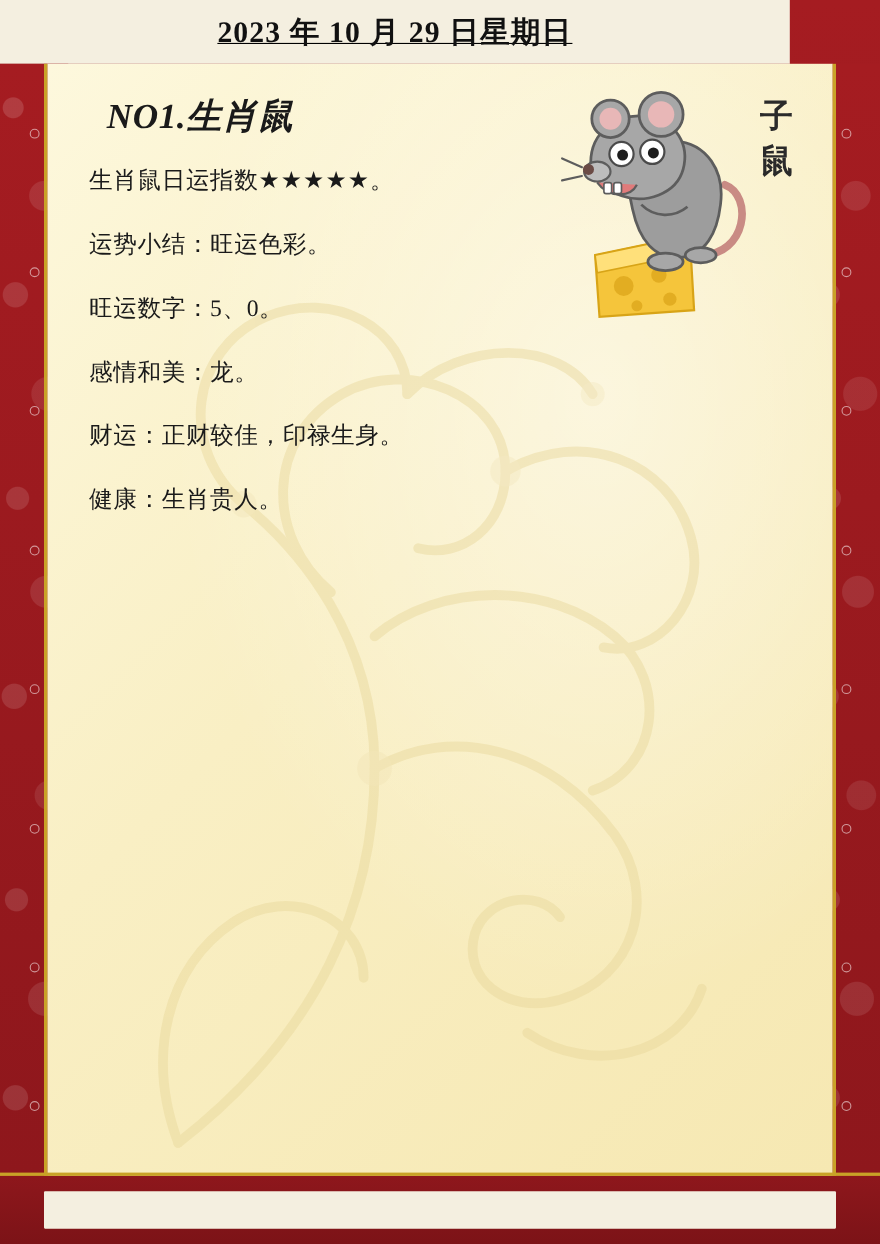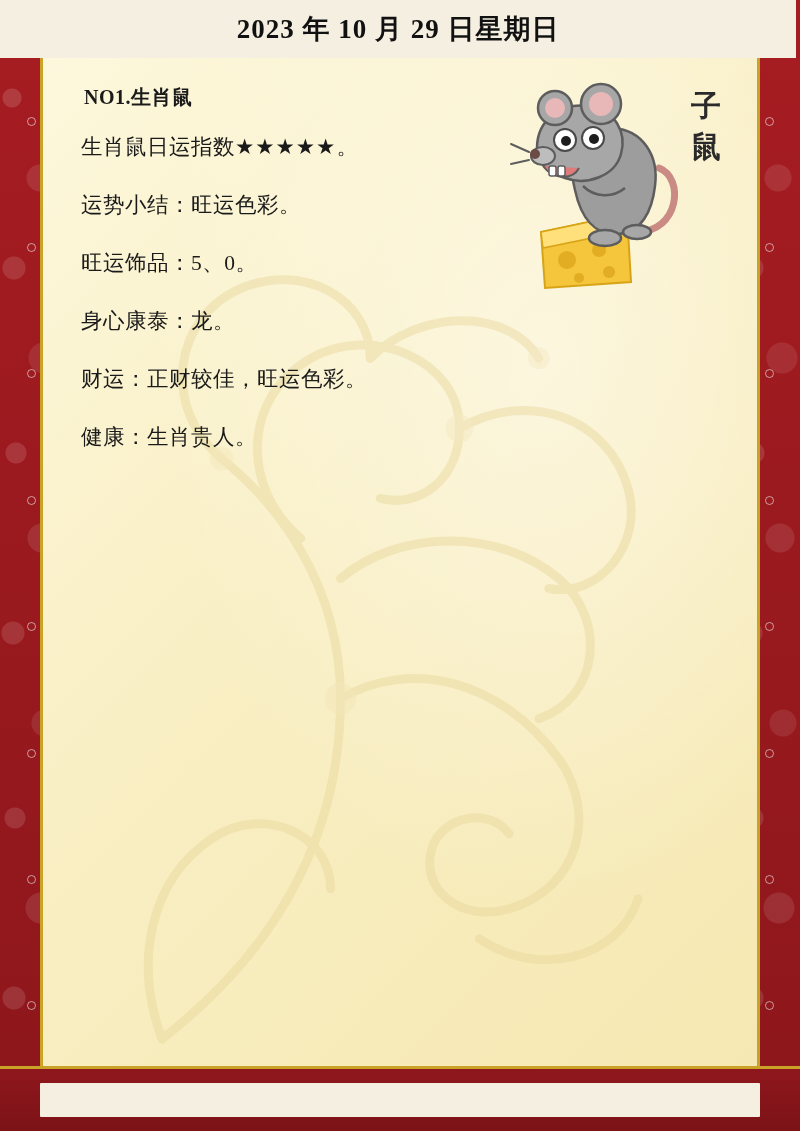--- a/index.html
+++ b/index.html
@@ -21,27 +21,28 @@
     height: 1131px;
     background: linear-gradient(180deg, #a51c21 0%, #8e171c 100%);
     box-sizing: border-box;
   }
 
   
   .header {
     position: absolute;
     top: 0;
     left: 0;
-    width: 796px;
+    width: 718px;
     height: 58px;
     background: #f4efe0;
     border-bottom: 3px solid #8e171c;
     display: flex;
     align-items: center;
     justify-content: center;
+    text-decoration: underline;
   }
   .header-inner {
     width: 100%;
     text-align: center;
   }
   .date-text {
     font-size: 27px;
     font-weight: bold;
     color: #111111;
     letter-spacing: 1px;
@@ -117,25 +118,26 @@
   
   .content {
     position: absolute;
     top: 18px;
     left: 38px;
     right: 26px;
     bottom: 10px;
     z-index: 3;
   }
   .title {
-    font-size: 20px;
+    font-size: 32px;
     font-weight: bold;
     color: #1a1a1a;
-    margin: 8px 0 16px 3px;
+    margin: 8px 0 16px 16px;
     letter-spacing: .5px;
+    font-style: italic;
   }
   .line {
     font-size: 21.5px;
     color: #1a1a1a;
     line-height: 1.95;
     margin: 16px 0 2px 0;
     letter-spacing: .5px;
   }
   .line .lbl {
     font-weight: normal;
@@ -314,30 +316,30 @@
         <span>生肖鼠日运指数</span><span class="stars">★★★★★</span><span>。</span>
       </p>
 
       <p class="line">
         <span class="lbl">运势小结：</span><span>旺运色彩。</span>
       </p>
 
 
 
       <p class="line">
-        <span class="lbl">旺运饰品：</span><span>5、0。</span>
-      </p>
-
-      <p class="line">
-        <span class="lbl">身心康泰：</span><span>龙。</span>
-      </p>
-
-
-      <p class="line">
-        <span class="lbl">财运：</span><span>正财较佳，旺运色彩。</span>
+        <span class="lbl">旺运数字：</span><span>5、0。</span>
+      </p>
+
+      <p class="line">
+        <span class="lbl">感情和美：</span><span>龙。</span>
+      </p>
+
+
+      <p class="line">
+        <span class="lbl">财运：</span><span>正财较佳，印禄生身。</span>
       </p>
 
 
       <p class="line">
         <span class="lbl">健康：</span><span>生肖贵人。</span>
       </p>
 
     </div>
   </div>
 

